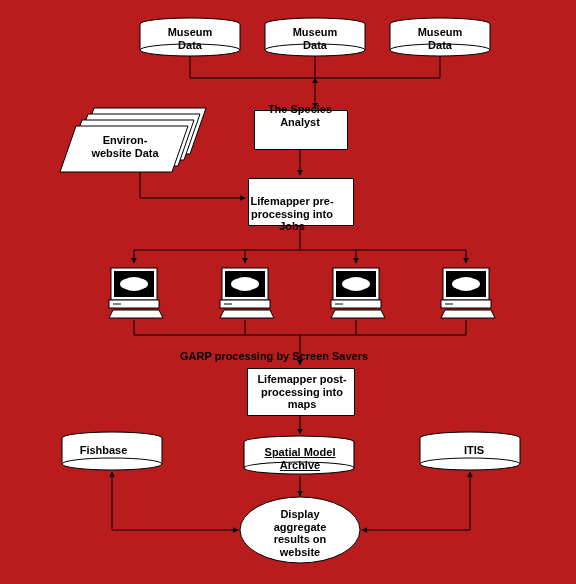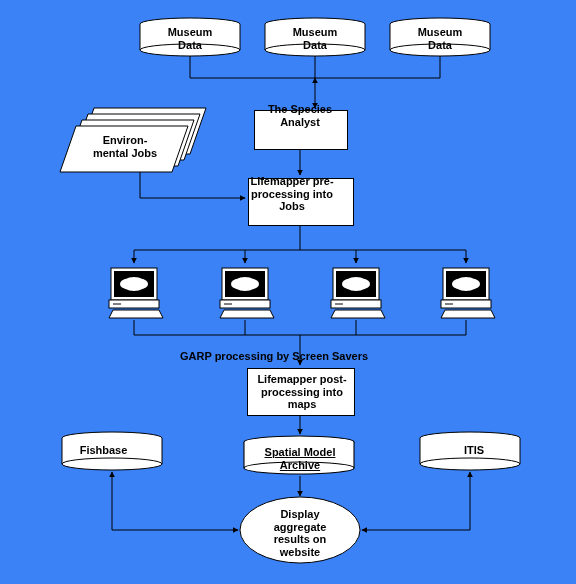--- a/index.html
+++ b/index.html
@@ -5,21 +5,21 @@
   html, body {
     margin: 0;
     padding: 0;
     background: #fff;
     font-family: Arial, Helvetica, sans-serif;
   }
   .canvas {
     position: relative;
     width: 576px;
     height: 584px;
-    background: #3b82f6;
+    background: #b91c1c;
     overflow: hidden;
   }
   .label {
     position: absolute;
     font-size: 11px;
     font-weight: 700;
     color: #000;
     text-align: center;
     line-height: 1.15;
     white-space: pre-line;
@@ -136,28 +136,28 @@
   </svg>
 
   <div class="label" style="left:140px; top:26px; width:100px;">Museum
 Data</div>
   <div class="label" style="left:265px; top:26px; width:100px;">Museum
 Data</div>
   <div class="label" style="left:390px; top:26px; width:100px;">Museum
 Data</div>
 
   <div class="label" style="left:75px; top:134px; width:100px;">Environ-
-mental Jobs</div>
+website Data</div>
 
   <div class="box" style="left:254px; top:110px; width:92px; height:38px;"></div>
   <div class="label" style="left:254px; top:103px; width:92px;">The Species
 Analyst</div>
 
   <div class="box" style="left:248px; top:178px; width:104px; height:46px;"></div>
-  <div class="label" style="left:248px; top:175px; width:88px;">Lifemapper pre-
+  <div class="label" style="left:248px; top:195px; width:88px;">Lifemapper pre-
 processing into
 Jobs</div>
 
   <div class="label" style="left:180px; top:350px; width:260px; text-align:left; font-weight:700;">GARP processing by    Screen Savers</div>
 
   <div class="box" style="left:247px; top:368px; width:106px; height:46px;"></div>
   <div class="label" style="left:247px; top:373px; width:110px;">Lifemapper post-
 processing into
 maps</div>
 

